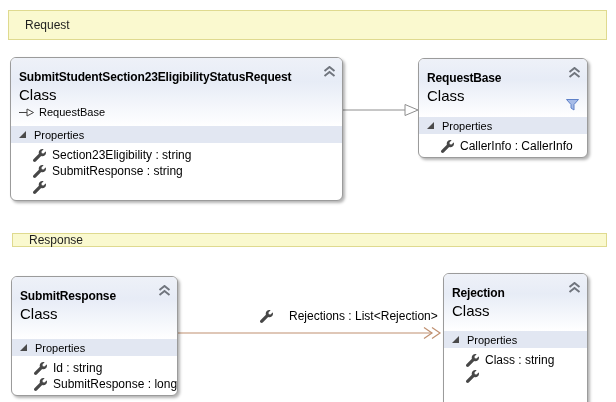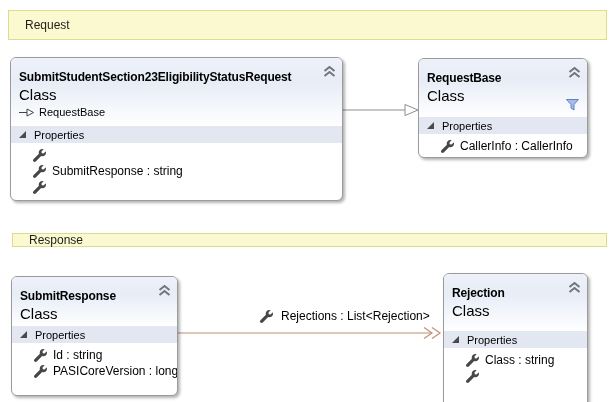--- a/index.html
+++ b/index.html
@@ -34,21 +34,21 @@
     display:flex;align-items:center;gap:8px;background:#e2e7f2;
     font-size:11px;padding-left:8px;box-sizing:border-box;height:17px;
   }
   .tri{width:0;height:0;border-bottom:7px solid #4a4a4a;border-left:7px solid transparent;}
   .cbox-rows{padding-top:4px;}
   .prow{display:flex;align-items:center;gap:6px;height:16px;padding-left:22px;font-size:12px;white-space:nowrap;}
   .prow svg{flex:0 0 auto;}
   
   .connector{position:absolute;}
   .assoc-label{
-    position:absolute;left:260px;top:309px;display:flex;align-items:center;gap:8px;
+    position:absolute;left:260px;top:309px;display:flex;align-items:center;gap:16px;
     font-size:12px;white-space:nowrap;
   }
 </style>
 </head>
 <body>
 
 <div class="canvas">
 
   <svg class="connector" style="left:343px;top:103px" width="76" height="14">
     <line x1="0" y1="7" x2="62" y2="7" stroke="#8e8e8e" stroke-width="1"></line>
@@ -96,20 +96,21 @@
     </div>
     <div class="cbox-band">
       <span class="tri"></span>
       <span>Properties</span>
     </div>
     <div class="cbox-rows">
       <div class="prow">
         <svg width="13" height="13" viewBox="0 0 512 512">
             <path fill="#474747" d="M507.73 109.1c-2.24-9.03-13.54-12.09-20.12-5.51l-74.36 74.36-67.88-11.31-11.31-67.88 74.36-74.36c6.62-6.62 3.43-17.9-5.66-20.16-47.38-11.74-99.55.91-136.58 37.93-39.64 39.64-50.55 97.1-34.05 147.2L18.74 402.76c-24.99 24.99-24.99 65.51 0 90.5 24.99 24.99 65.51 24.99 90.5 0l213.21-213.21c50.12 16.71 107.47 5.68 147.37-34.22 37.07-37.07 49.7-89.32 37.91-136.73z"></path>
           </svg>
+        <span>Section23Eligibility : string</span>
       </div>
       <div class="prow">
         <svg width="13" height="13" viewBox="0 0 512 512">
             <path fill="#474747" d="M507.73 109.1c-2.24-9.03-13.54-12.09-20.12-5.51l-74.36 74.36-67.88-11.31-11.31-67.88 74.36-74.36c6.62-6.62 3.43-17.9-5.66-20.16-47.38-11.74-99.55.91-136.58 37.93-39.64 39.64-50.55 97.1-34.05 147.2L18.74 402.76c-24.99 24.99-24.99 65.51 0 90.5 24.99 24.99 65.51 24.99 90.5 0l213.21-213.21c50.12 16.71 107.47 5.68 147.37-34.22 37.07-37.07 49.7-89.32 37.91-136.73z"></path>
           </svg>
         <span>SubmitResponse : string</span>
       </div>
       <div class="prow">
         <svg width="13" height="13" viewBox="0 0 512 512">
             <path fill="#474747" d="M507.73 109.1c-2.24-9.03-13.54-12.09-20.12-5.51l-74.36 74.36-67.88-11.31-11.31-67.88 74.36-74.36c6.62-6.62 3.43-17.9-5.66-20.16-47.38-11.74-99.55.91-136.58 37.93-39.64 39.64-50.55 97.1-34.05 147.2L18.74 402.76c-24.99 24.99-24.99 65.51 0 90.5 24.99 24.99 65.51 24.99 90.5 0l213.21-213.21c50.12 16.71 107.47 5.68 147.37-34.22 37.07-37.07 49.7-89.32 37.91-136.73z"></path>
@@ -142,21 +143,21 @@
       <div class="prow">
         <svg width="13" height="13" viewBox="0 0 512 512">
             <path fill="#474747" d="M507.73 109.1c-2.24-9.03-13.54-12.09-20.12-5.51l-74.36 74.36-67.88-11.31-11.31-67.88 74.36-74.36c6.62-6.62 3.43-17.9-5.66-20.16-47.38-11.74-99.55.91-136.58 37.93-39.64 39.64-50.55 97.1-34.05 147.2L18.74 402.76c-24.99 24.99-24.99 65.51 0 90.5 24.99 24.99 65.51 24.99 90.5 0l213.21-213.21c50.12 16.71 107.47 5.68 147.37-34.22 37.07-37.07 49.7-89.32 37.91-136.73z"></path>
           </svg>
         <span>CallerInfo : CallerInfo</span>
       </div>
     </div>
   </div>
 
   <div class="cbox" style="left:11px;top:276px;width:167px;height:120px">
-    <div class="cbox-header" style="height:49px">
+    <div class="cbox-header" style="height:62px">
       <span class="cbox-title">SubmitResponse</span>
       <span class="collapse-btn">
         <svg width="13" height="11" viewBox="0 0 13 11">
           <polyline points="1.5,5 6.5,1 11.5,5" fill="none" stroke="#70757d" stroke-width="2"></polyline>
           <polyline points="1.5,10 6.5,6 11.5,10" fill="none" stroke="#70757d" stroke-width="2"></polyline>
         </svg>
       </span>
       <div class="cbox-kind">Class</div>
     </div>
     <div class="cbox-band">
@@ -167,21 +168,21 @@
       <div class="prow">
         <svg width="13" height="13" viewBox="0 0 512 512">
             <path fill="#474747" d="M507.73 109.1c-2.24-9.03-13.54-12.09-20.12-5.51l-74.36 74.36-67.88-11.31-11.31-67.88 74.36-74.36c6.62-6.62 3.43-17.9-5.66-20.16-47.38-11.74-99.55.91-136.58 37.93-39.64 39.64-50.55 97.1-34.05 147.2L18.74 402.76c-24.99 24.99-24.99 65.51 0 90.5 24.99 24.99 65.51 24.99 90.5 0l213.21-213.21c50.12 16.71 107.47 5.68 147.37-34.22 37.07-37.07 49.7-89.32 37.91-136.73z"></path>
           </svg>
         <span>Id : string</span>
       </div>
       <div class="prow">
         <svg width="13" height="13" viewBox="0 0 512 512">
             <path fill="#474747" d="M507.73 109.1c-2.24-9.03-13.54-12.09-20.12-5.51l-74.36 74.36-67.88-11.31-11.31-67.88 74.36-74.36c6.62-6.62 3.43-17.9-5.66-20.16-47.38-11.74-99.55.91-136.58 37.93-39.64 39.64-50.55 97.1-34.05 147.2L18.74 402.76c-24.99 24.99-24.99 65.51 0 90.5 24.99 24.99 65.51 24.99 90.5 0l213.21-213.21c50.12 16.71 107.47 5.68 147.37-34.22 37.07-37.07 49.7-89.32 37.91-136.73z"></path>
           </svg>
-        <span>PASICoreVersion : long</span>
+        <span>SubmitResponse : long</span>
       </div>
     </div>
   </div>
 
   <div class="cbox" style="left:443px;top:273px;width:145px;height:160px">
     <div class="cbox-header" style="height:57px">
       <span class="cbox-title">Rejection</span>
       <span class="collapse-btn">
         <svg width="13" height="11" viewBox="0 0 13 11">
           <polyline points="1.5,5 6.5,1 11.5,5" fill="none" stroke="#70757d" stroke-width="2"></polyline>

